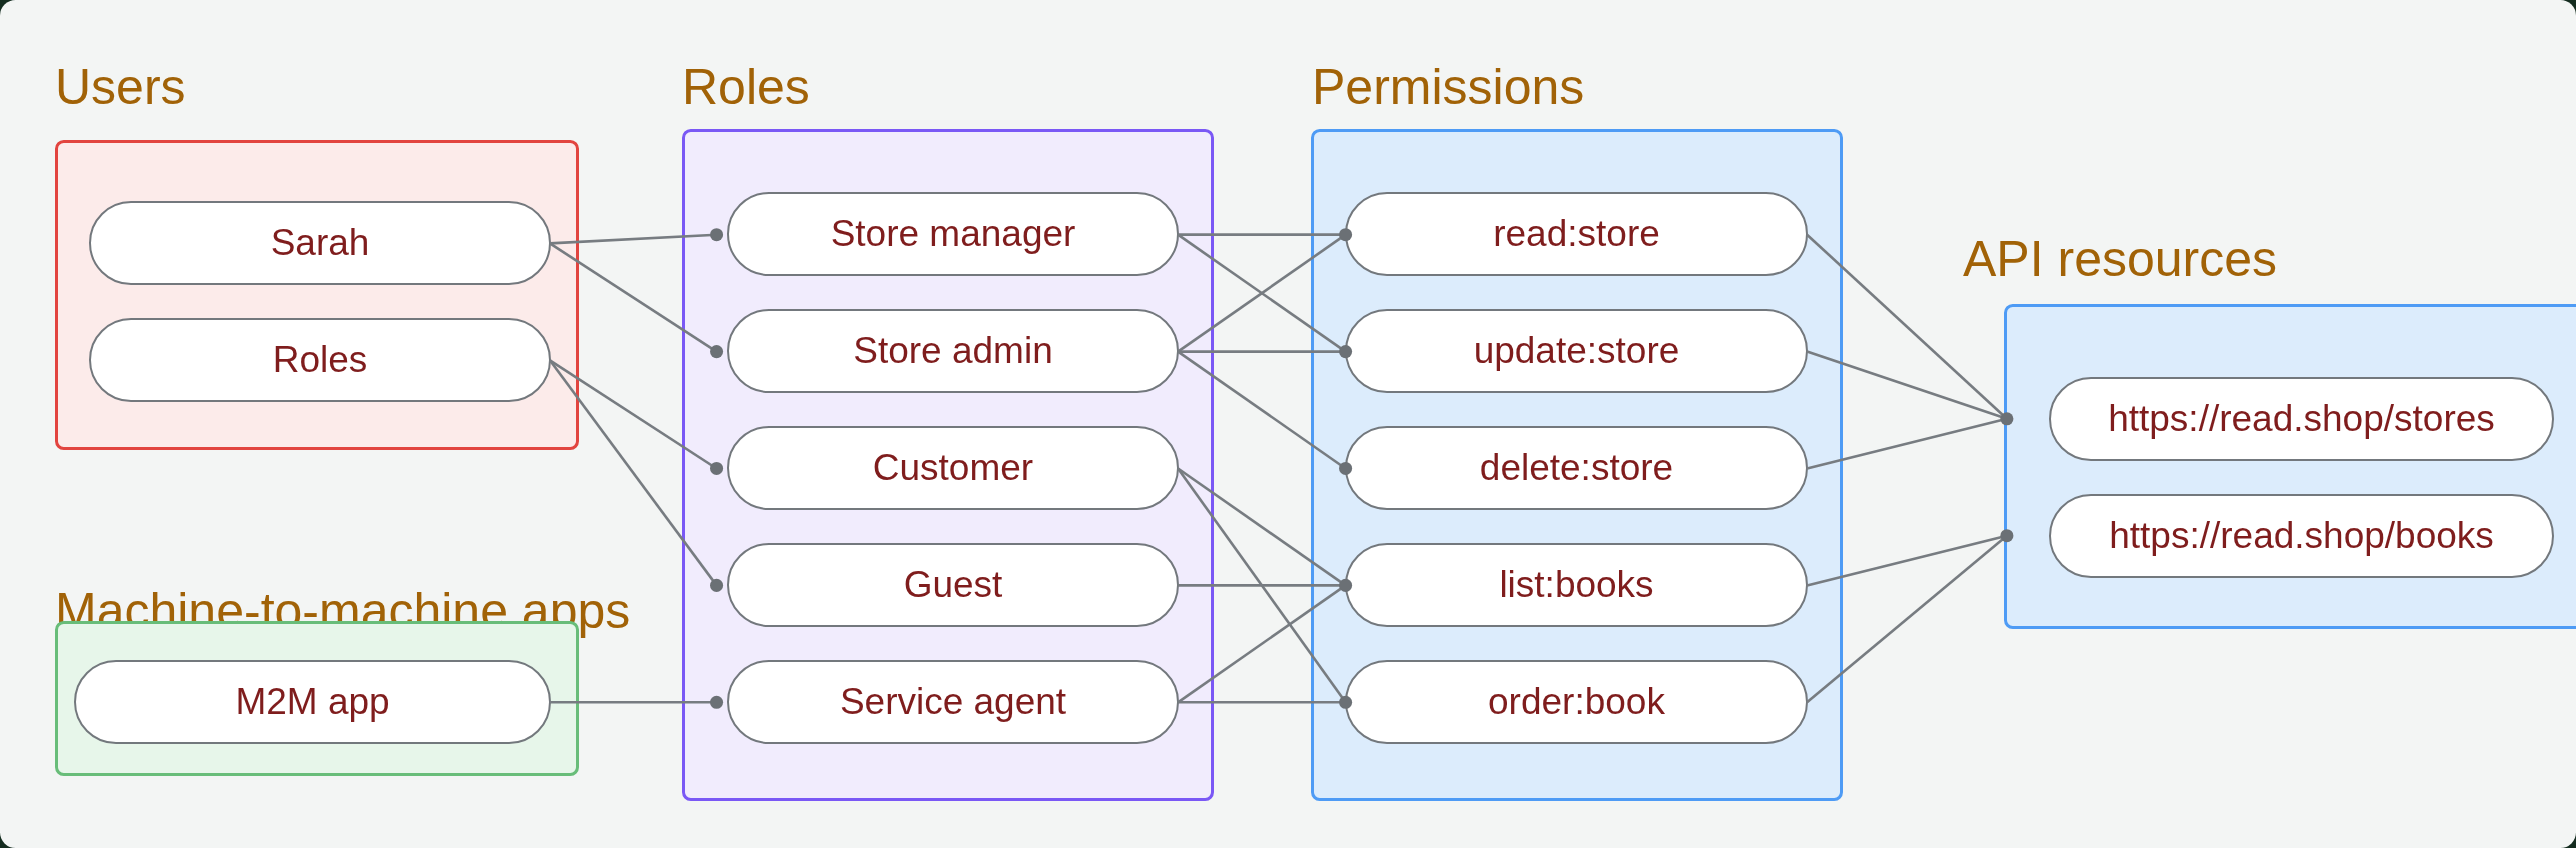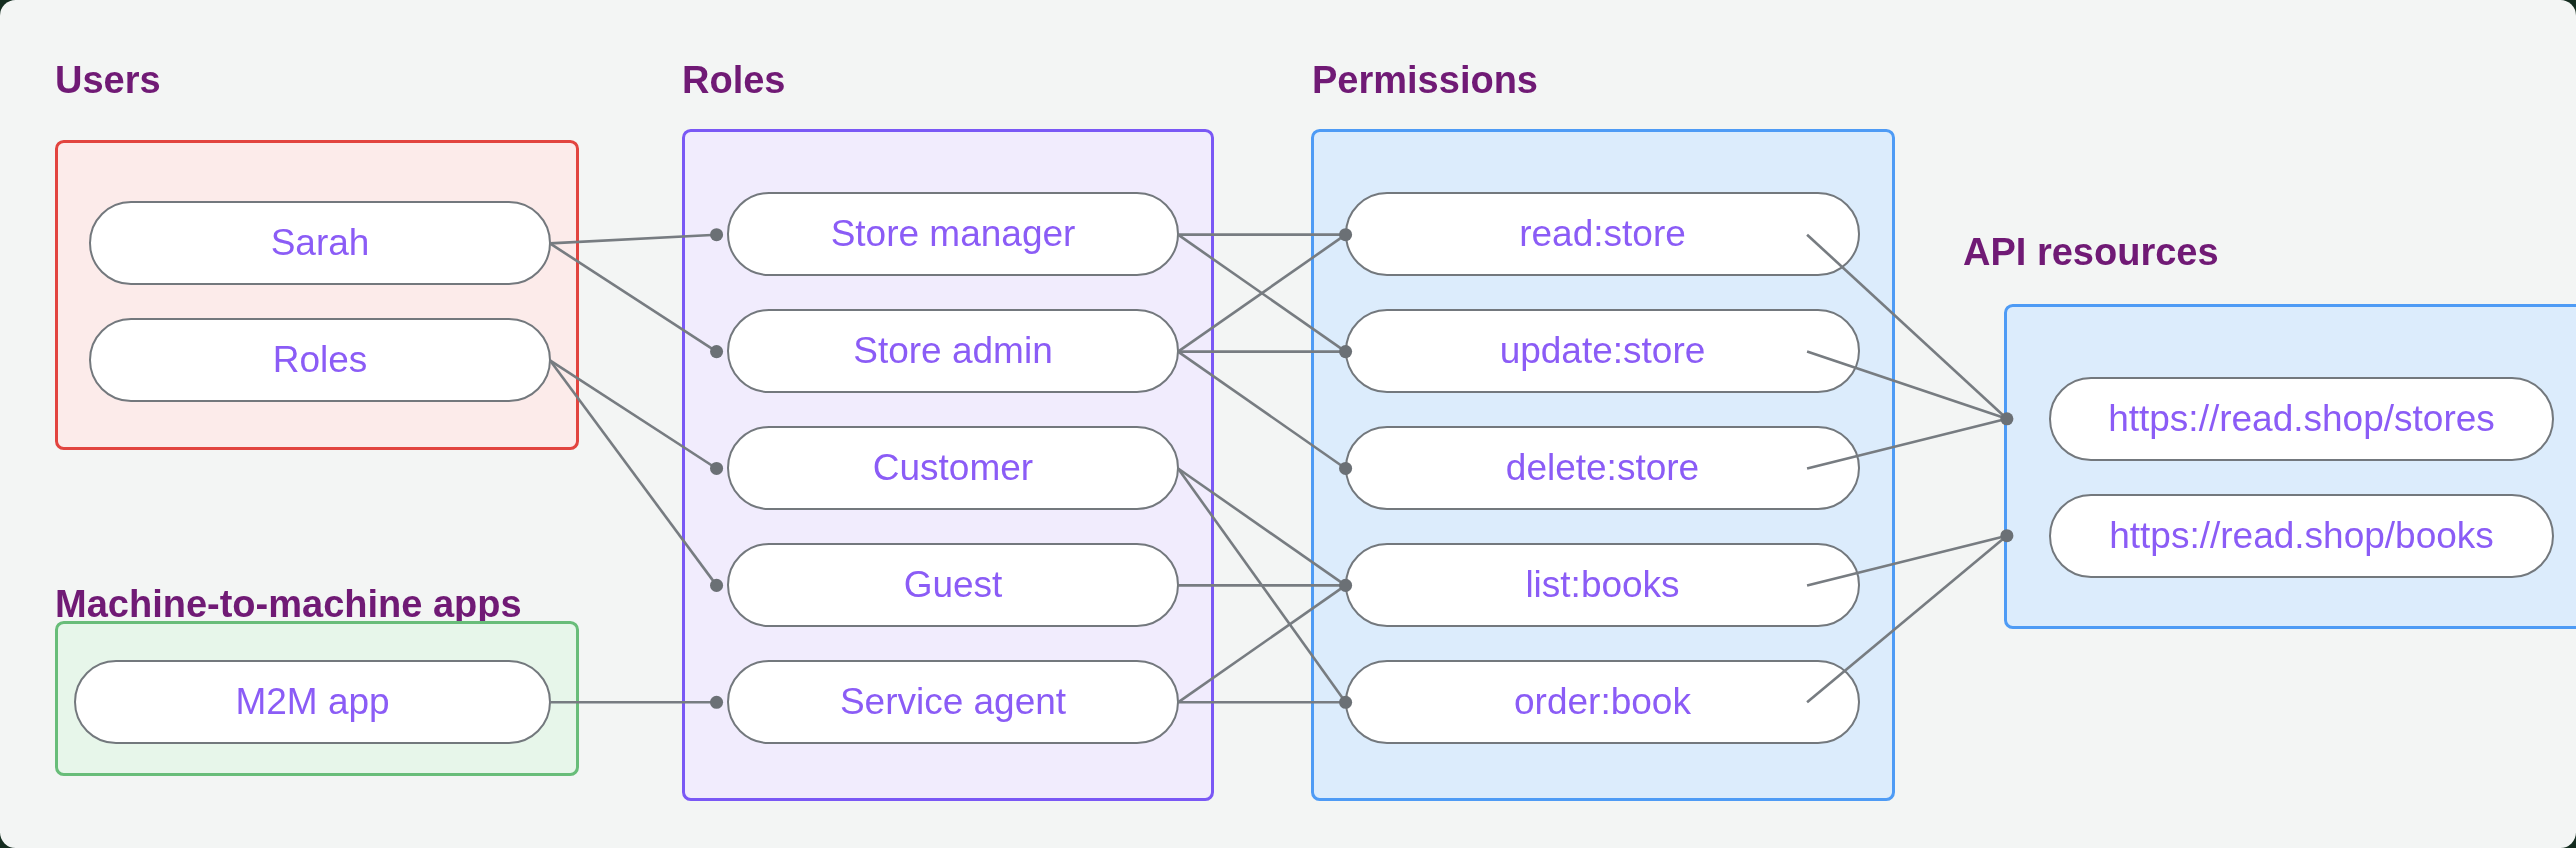--- a/index.html
+++ b/index.html
@@ -10,23 +10,23 @@
   }
   .stage{
     position:relative;
     width:2576px;height:848px;
     background:#f3f5f4;
     border-radius:15.7px;
     overflow:hidden;
   }
   .section-label{
     position:absolute;
-    font-size:38px;
-    font-weight:700;
-    color:#701a75;
+    font-size:50px;
+    font-weight:400;
+    color:#a16207;
     line-height:1.18;
     white-space:nowrap;
   }
   .group{
     position:absolute;
     box-sizing:border-box;
     border:3.5px solid;
     border-radius:8.7px;
     display:flex;
     flex-direction:column;
@@ -35,31 +35,31 @@
     box-sizing:border-box;
     height:84px;
     flex:0 0 84px;
     background:#ffffff;
     border:2.2px solid #73787d;
     border-radius:42px;
     display:flex;
     align-items:center;
     justify-content:center;
     font-size:37px;
-    color:#8b5cf6;
+    color:#7f1d1d;
     white-space:nowrap;
   }
   
   #g-users{left:55px;top:140px;width:524px;height:310px;
     border-color:#e2443f;background:#fcebea;padding:58px 25px 51px 31px;gap:33px;}
   #g-m2m{left:55px;top:621px;width:524px;height:155px;
     border-color:#68bd79;background:#e7f6ea;padding:36px 25px 36px 16px;gap:33px;}
   #g-roles{left:682px;top:129px;width:532px;height:672px;
     border-color:#7a58f5;background:#f1ecfd;padding:60px 32px 60px 42px;gap:33px;}
-  #g-permissions{left:1311px;top:129px;width:584px;height:672px;
+  #g-permissions{left:1311px;top:129px;width:532px;height:672px;
     border-color:#4e9bf5;background:#dcecfc;padding:60px 32px 60px 31px;gap:33px;}
   #g-api{left:1962px;top:304px;width:593px;height:325px;
     border-color:#4e9bf5;background:#dcecfc;padding:70px 40px 54px 42px;gap:33px;margin-left:42px;}
   
   #lbl-users{left:55px;top:58px;}
   #lbl-m2m{left:55px;top:550px;margin-top:32px;}
   #lbl-roles{left:682px;top:58px;}
   #lbl-permissions{left:1312px;top:58px;text-align:center;}
   #lbl-api{left:1963px;top:230px;}
   #edges{

